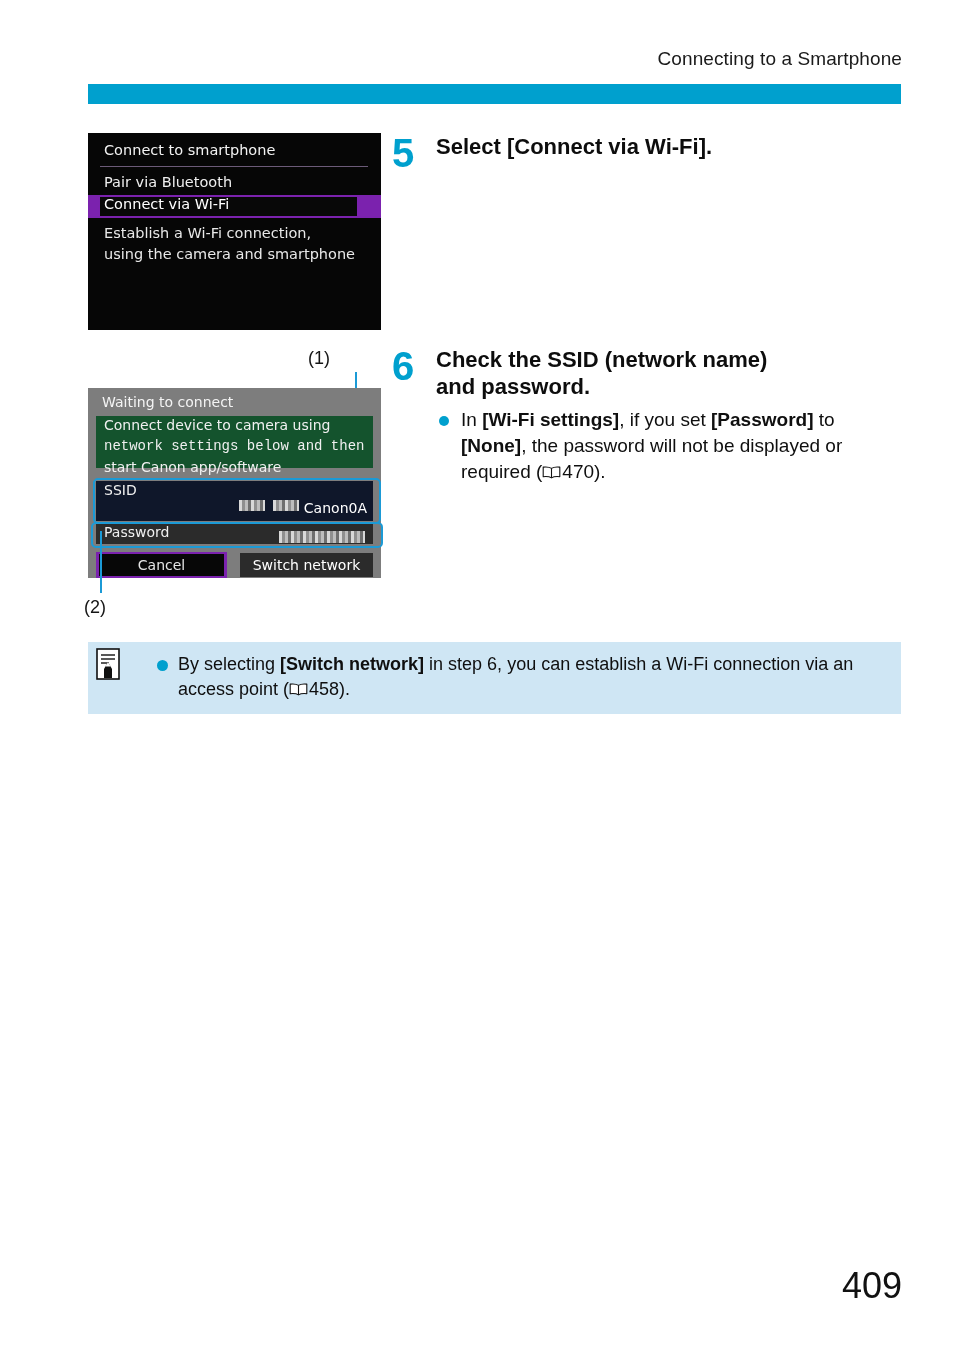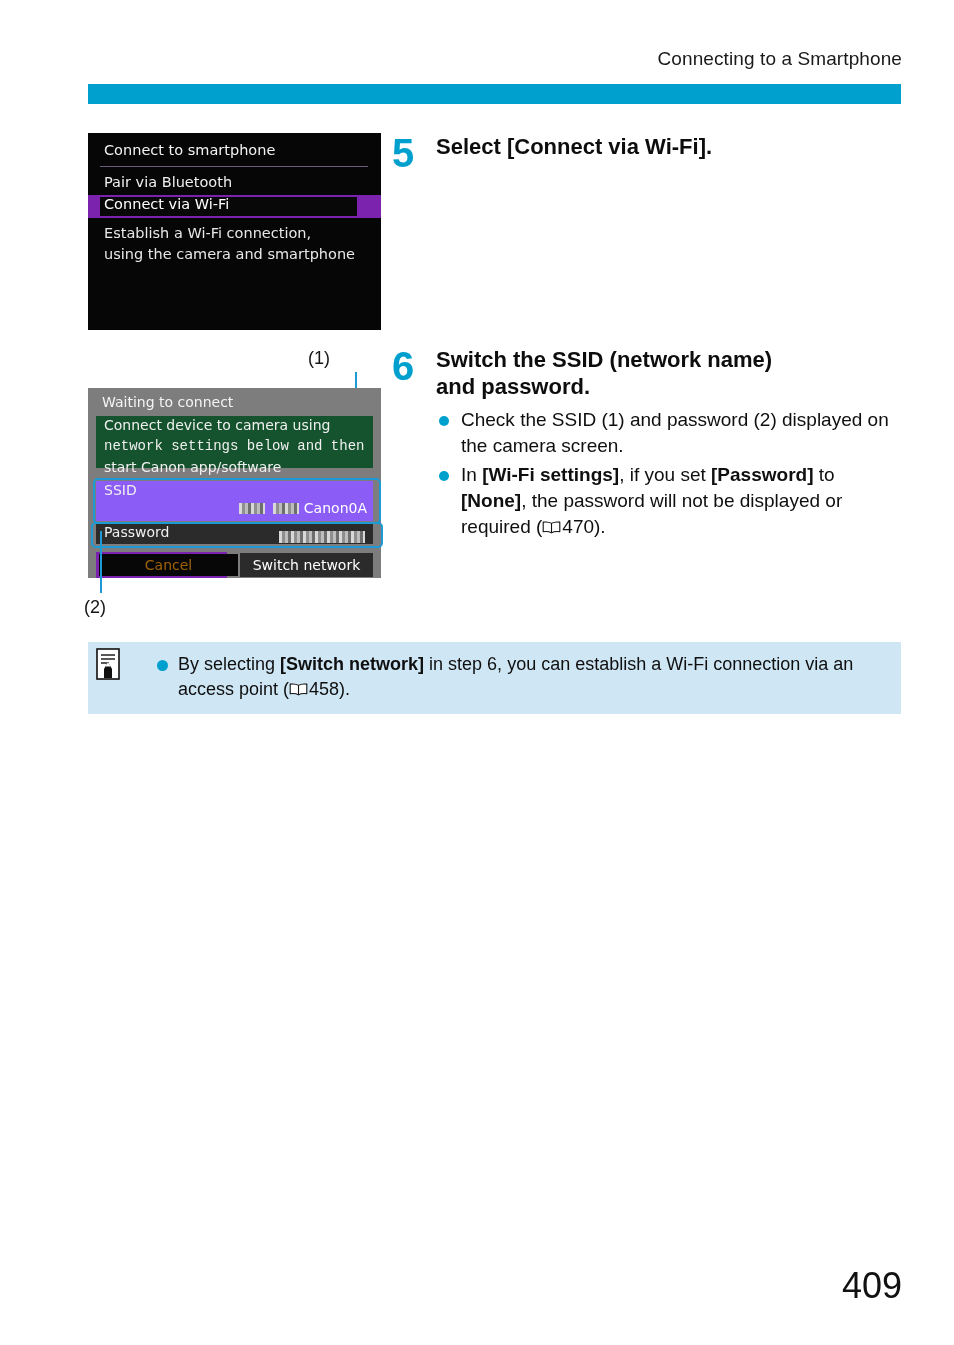--- a/index.html
+++ b/index.html
@@ -105,28 +105,28 @@
   }
   #screen2 .msgbox div {
     position:absolute; left:8px; font-size:14px; color:#f0f0f0; white-space:nowrap;
   }
   #screen2 .msgbox .m1 { top:1px; }
   #screen2 .msgbox .m2 { top:22px;font-family:Liberation Mono, monospace; }
   #screen2 .msgbox .m3 { top:43px;text-align:right; }
 
   #screen2 .ssid-row {
     position:absolute; left:8px; top:93px; width:277px; height:40px;
-    background:#8b5cf6;
+    background:#0f172a;
   }
   #screen2 .ssid-label {
     position:absolute; left:8px; top:1px; font-size:14px; color:#f0f0f0;
   }
   #screen2 .ssid-value {
     position:absolute; right:6px; top:19px; font-size:14px; color:#ffffff;
-    display:flex; align-items:center; gap:5px;padding-left:38px;
+    display:flex; gap:5px;padding-left:38px;
   }
   #screen2 .pw-row {
     position:absolute; left:8px; top:135px; width:277px; height:21px;
     background:#2b2b2b;
   }
   #screen2 .pw-label {
     position:absolute; left:8px; top:1px; font-size:14px; color:#f0f0f0;
   }
   #screen2 .pw-value {
     position:absolute; right:8px; top:3px;
@@ -146,23 +146,23 @@
 
   #screen2 .btnrow {
     position:absolute; left:0; bottom:0; width:293px; height:26px;
     background:#7d7d7d;
   }
   #screen2 .cancel-sel {
     position:absolute; left:8px; top:0px; width:131px; height:26px;
     background:#7b22ae;
   }
   #screen2 .cancel-box {
-    position:absolute; left:11px; top:2px; width:139px; height:22px;
+    position:absolute; left:11px; top:2px; width:125px; height:22px;
     background:#070707; display:flex; align-items:center; justify-content:center;
-    font-size:14px; color:#a16207;
+    font-size:14px; color:#e5e5e5;
   }
   #screen2 .switch-box {
     position:absolute; right:8px; top:1px; width:133px; height:24px;
     background:#2b2b2b; display:flex; align-items:center; justify-content:center;
     font-size:14px; color:#fff;
   }
 
   
   .callout-label { position:absolute; font-size:18px; color:#151515; }
   #callout1 { left:308px; top:348px; }
@@ -292,25 +292,24 @@
 <div class="callout-label" id="callout2">(2)</div>
 
 <div class="step" id="step5">
   <div class="step-num">5</div>
   <div class="step-head">Select [Connect via Wi-Fi].</div>
 </div>
 
 <div class="step" id="step6">
   <div class="step-num">6</div>
   <div class="step-head">
-    <div>Switch the SSID (network name)</div>
+    <div>Check the SSID (network name)</div>
     <div>and password.</div>
   </div>
   <div class="bullets" id="step6-bullets">
-      <div class="bullet-item"><span class="bullet-dot"></span><span>Check the SSID (1) and password (2) displayed on the camera screen.</span></div>
       <div class="bullet-item"><span class="bullet-dot"></span><span>In </span><b>[Wi-Fi settings]</b><span>, if you set </span><b>[Password]</b><span> to </span><b>[None]</b><span>, the password will not be displayed or required (</span><span class="bookref"><svg width="19" height="13" viewBox="0 0 19 13">
             <path d="M9.5 2.4C7.6 1 5 0.7 1.2 1.1v9.6c3.6-0.4 6.3-0.1 8.3 1.2 2-1.3 4.7-1.6 8.3-1.2V1.1C14 0.7 11.4 1 9.5 2.4z" fill="#ffffff" stroke="#111" stroke-width="1.1" stroke-linejoin="round"></path>
             <line x1="9.5" y1="2.4" x2="9.5" y2="11.9" stroke="#111" stroke-width="1.1"></line>
           </svg></span><span>470).</span></div>
     </div>
 </div>
 
 <div id="notebox">
   <div id="note-icon">
     <svg width="26" height="34" viewBox="0 0 26 34">

